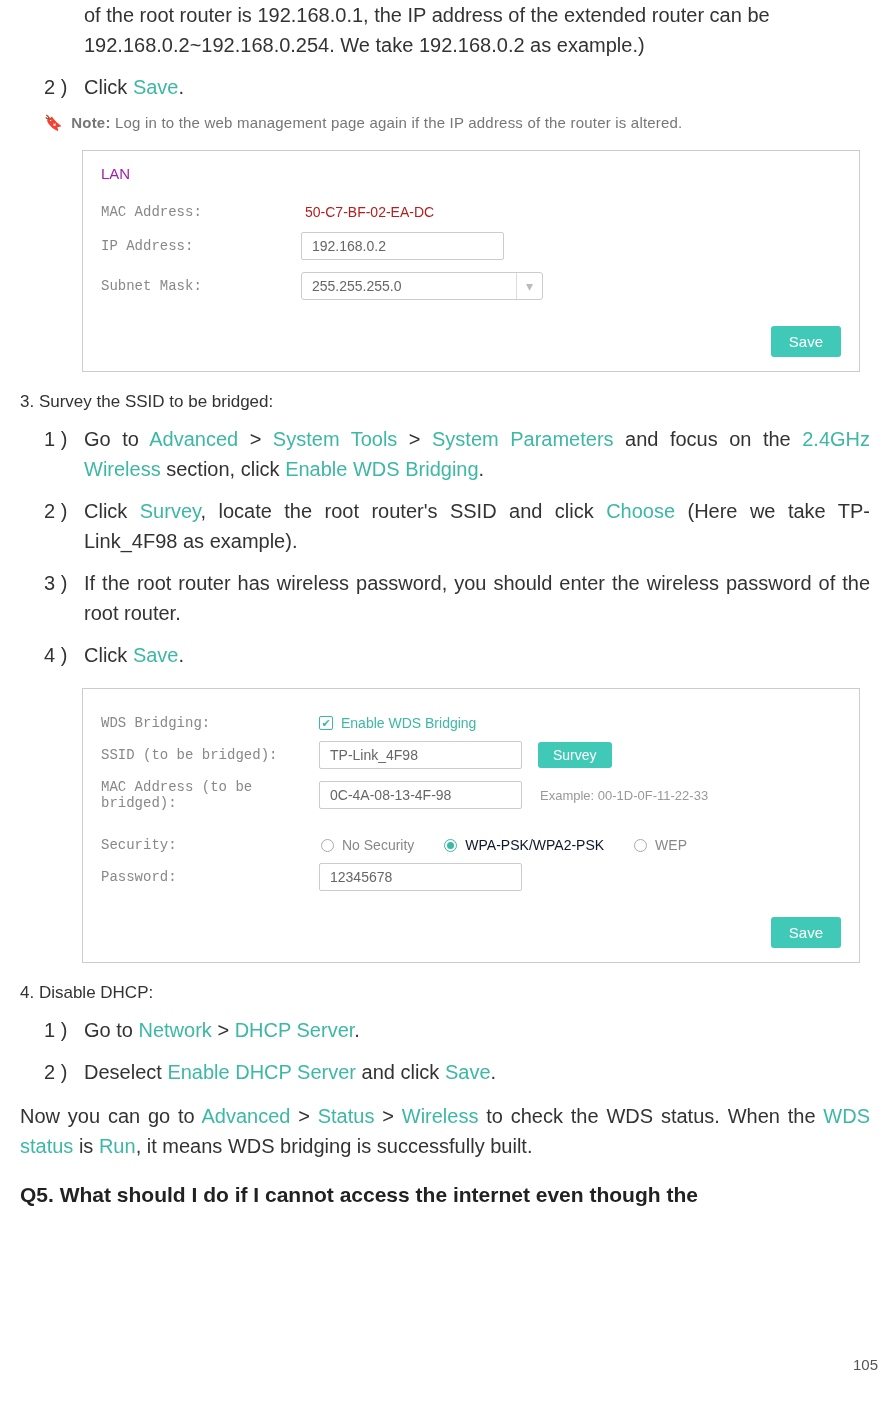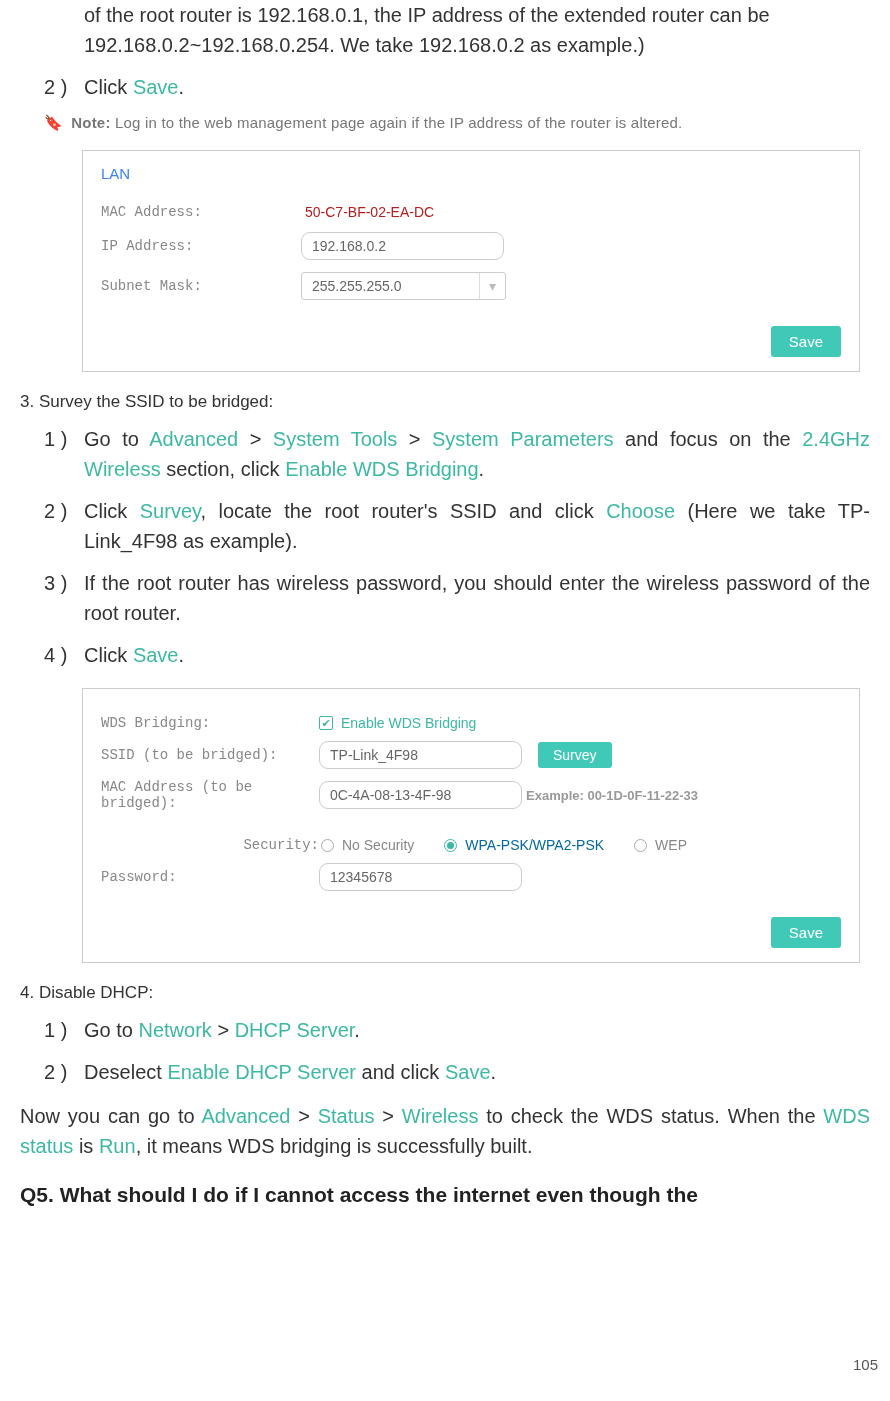--- a/index.html
+++ b/index.html
@@ -44,44 +44,44 @@
   .note b { color: #777; font-weight: 600; }
 
   .panel {
     border: 1px solid #ccc;
     margin: 18px 10px 18px 62px;
     background: #fff;
     font-size: 15px;
     color: #777;
   }
   .panel.lan { padding: 10px 18px 14px 18px; font-family: Arial, sans-serif; }
-  .panel .panel-title { color: #3b82f6; font-size: 15px; padding: 4px 0 10px 0; }
+  .panel .panel-title { color: #a21caf; font-size: 15px; padding: 4px 0 10px 0; }
   .field-row { display: flex; align-items: center; margin-top: 12px; }
   .field-label { width: 200px; color: #888; font-size: 14px; font-family: Liberation Mono, monospace; }
   .field-label.wide { width: 218px; }
   .plain-value { color: #b91c1c; font-size: 14px; padding-left: 4px; }
   .tx-input {
     border: 1px solid #ccc;
-    border-radius: 9px;
+    border-radius: 2px;
     padding: 5px 10px;
     font-size: 14px;
     color: #666;
     min-width: 170px;
     background: #fff;
     font-family: inherit;
   }
   .select-like {
     display: flex;
     align-items: center;
     border: 1px solid #ccc;
     border-radius: 3px;
     font-size: 14px;
     color: #666;
     background: #fff;
-    width: 205px;
+    width: 242px;
   }
   .select-like .val { flex: 1; padding: 5px 10px; }
   .select-like .caret {
     border-left: 1px solid #ddd;
     padding: 5px 9px;
     color: #bbb;
   }
   .save-row { display: flex; justify-content: flex-end; margin-top: 26px; }
   .save-btn {
     background: #40c9b7;
@@ -122,28 +122,28 @@
   .survey-btn {
     background: #40c9b7;
     color: #fff;
     border: none;
     border-radius: 3px;
     padding: 5px 15px;
     font-size: 14px;
     margin-left: 16px;
     cursor: pointer;
   }
-  .example { color: #999; font-size: 13px; margin-left: 4px; font-weight: bold; }
+  .example { color: #999; font-size: 13px; margin-left: 18px; }
   .radio-group { display: flex; align-items: center; gap: 30px; margin-left: 2px; }
   .radio-opt { display: inline-flex; align-items: center; font-size: 14px; color: #888; }
   .radio-opt .circle {
     width: 13px; height: 13px; border: 1px solid #aaa; border-radius: 50%;
     margin-right: 8px; display: inline-block; position: relative;
   }
-  .radio-opt.selected { color: #0369a1; }
+  .radio-opt.selected { color: #0f172a; }
   .radio-opt.selected .circle { border-color: #3cb8a4; }
   .radio-opt.selected .circle::after {
     content: ""; position: absolute; top: 2px; left: 2px; width: 7px; height: 7px;
     background: #3cb8a4; border-radius: 50%;
   }
 
   .closing {
     font-size: 20px;
     color: #333;
     line-height: 1.5;
@@ -243,21 +243,21 @@
   <div class="field-row">
     <span class="field-label wide">SSID (to be bridged):</span>
     <input class="tx-input" value="TP-Link_4F98" style="">
     <button class="survey-btn">Survey</button>
   </div>
   <div class="field-row">
     <span class="field-label wide">MAC Address (to be bridged):</span>
     <input class="tx-input" value="0C-4A-08-13-4F-98" style="">
     <span class="example">Example: 00-1D-0F-11-22-33</span>
   </div>
-  <div class="field-row" style="margin-top:26px;text-align:right;">
+  <div class="field-row" style="margin-top:26px;">
     <span class="field-label wide">Security:</span>
     <div class="radio-group">
       <label class="radio-opt">
           <span class="circle"></span>
           <span>No Security</span>
         </label>
       <label class="radio-opt selected">
           <span class="circle"></span>
           <span>WPA-PSK/WPA2-PSK</span>
         </label>

